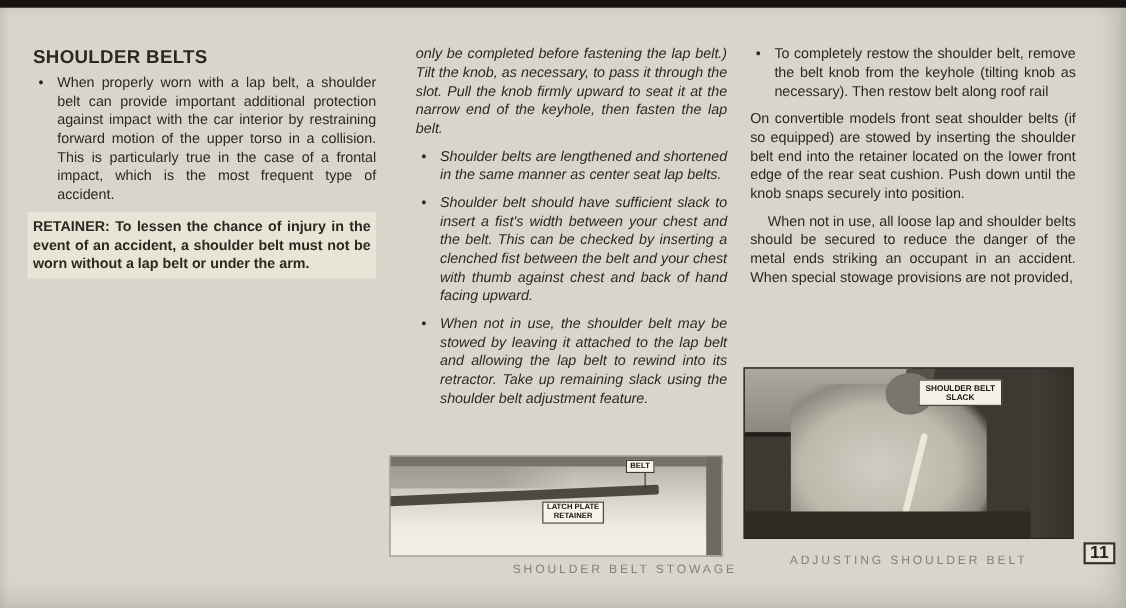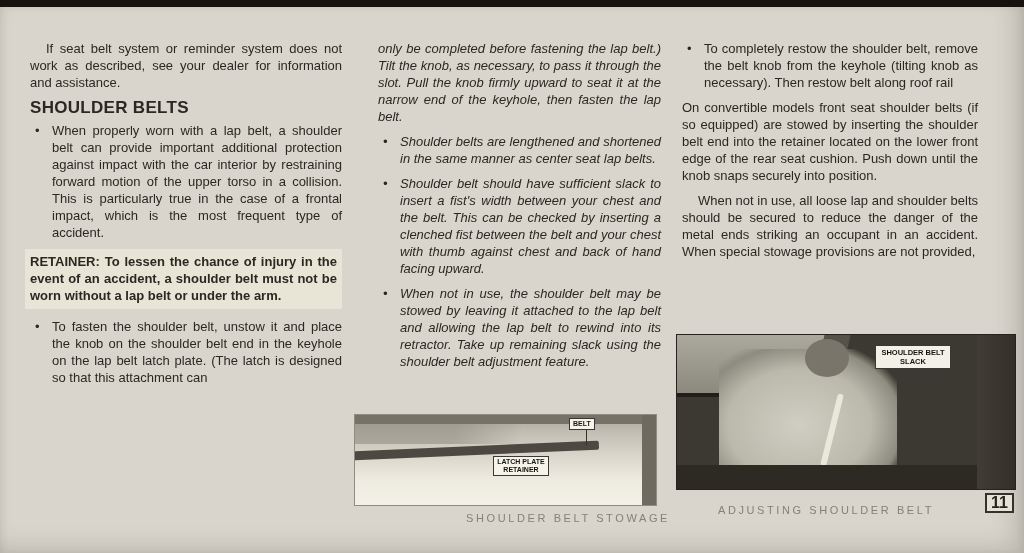--- a/index.html
+++ b/index.html
@@ -57,21 +57,21 @@
   .ps-right   { position:absolute; right:0; top:0; width:14px; height:100%; background:#6e6a60; }
   .ps-pointer { position:absolute; left:231px; top:15px; width:1px; height:15px; background:#35322c; }
   .ps-label {
     position:absolute; background:#f6f3ea; border:1px solid #3b3833; color:#17150f;
     font-size:7px; line-height:8px; font-weight:bold; text-align:center; padding:1px 3px;
   }
   .ps-label-belt  { left:214px; top:3px; }
   .ps-label-latch { left:138px; top:41px; width:56px; }
 
   .photo-adjust {
-    left:676px; top:334px; width:340px; height:156px;
+    left:676px; top:334px; width:300px; height:156px;
     background:#3c3932; border:1px solid #26231e;
   }
   .pa-window { position:absolute; left:0; top:0; width:152px; height:62px;
                background:linear-gradient(#aba89d,#8c897e); border-bottom:4px solid #221f1a; }
   .pa-pillar { position:absolute; left:140px; top:0; width:26px; height:70px;
                background:#55524a; transform:skewX(-12deg); }
   .pa-person { position:absolute; left:42px; top:14px; width:178px; height:138px;
                background:radial-gradient(ellipse at 45% 55%, #d0cdc2 0%, #bbb8ac 52%, #8e8b80 74%, rgba(60,57,50,0) 82%); }
   .pa-head   { position:absolute; left:128px; top:4px; width:44px; height:38px;
                background:#79756b; border-radius:50%; }
@@ -98,28 +98,26 @@
   }
 </style>
 </head>
 <body style="--paper: #d9d5cc; --ink: #2b2822; --highlight: #e9e5d6; --caption: #84817a;">
 
 <div class="page">
 
   <div class="torn-edge"></div>
 
   <div class="col col-1">
-    <p class="para indent">If seat belt system or reminder system does not work as described, see your dealer for information and assistance.</p>
     <h2 class="heading">SHOULDER BELTS</h2>
     <div class="bullet">When properly worn with a lap belt, a shoulder belt can provide important additional protection against impact with the car interior by restraining forward motion of the upper torso in a collision. This is particularly true in the case of a frontal impact, which is the most frequent type of accident.</div>
     <div class="caution">
       <span>RETAINER:</span>
       <span>To lessen the chance of injury in the event of an accident, a shoulder belt must not be worn without a lap belt or under the arm.</span>
     </div>
-    <div class="bullet">To fasten the shoulder belt, unstow it and place the knob on the shoulder belt end in the keyhole on the lap belt latch plate. (The latch is designed so that this attachment can</div>
   </div>
 
   <div class="col col-2">
     <p class="para">only be completed before fastening the lap belt.) Tilt the knob, as necessary, to pass it through the slot. Pull the knob firmly upward to seat it at the narrow end of the keyhole, then fasten the lap belt.</p>
     <div class="bullet">Shoulder belts are lengthened and shortened in the same manner as center seat lap belts.</div>
     <div class="bullet">Shoulder belt should have sufficient slack to insert a fist's width between your chest and the belt. This can be checked by inserting a clenched fist between the belt and your chest with thumb against chest and back of hand facing upward.</div>
     <div class="bullet">When not in use, the shoulder belt may be stowed by leaving it attached to the lap belt and allowing the lap belt to rewind into its retractor. Take up remaining slack using the shoulder belt adjustment feature.</div>
   </div>
 
   <div class="col col-3">

